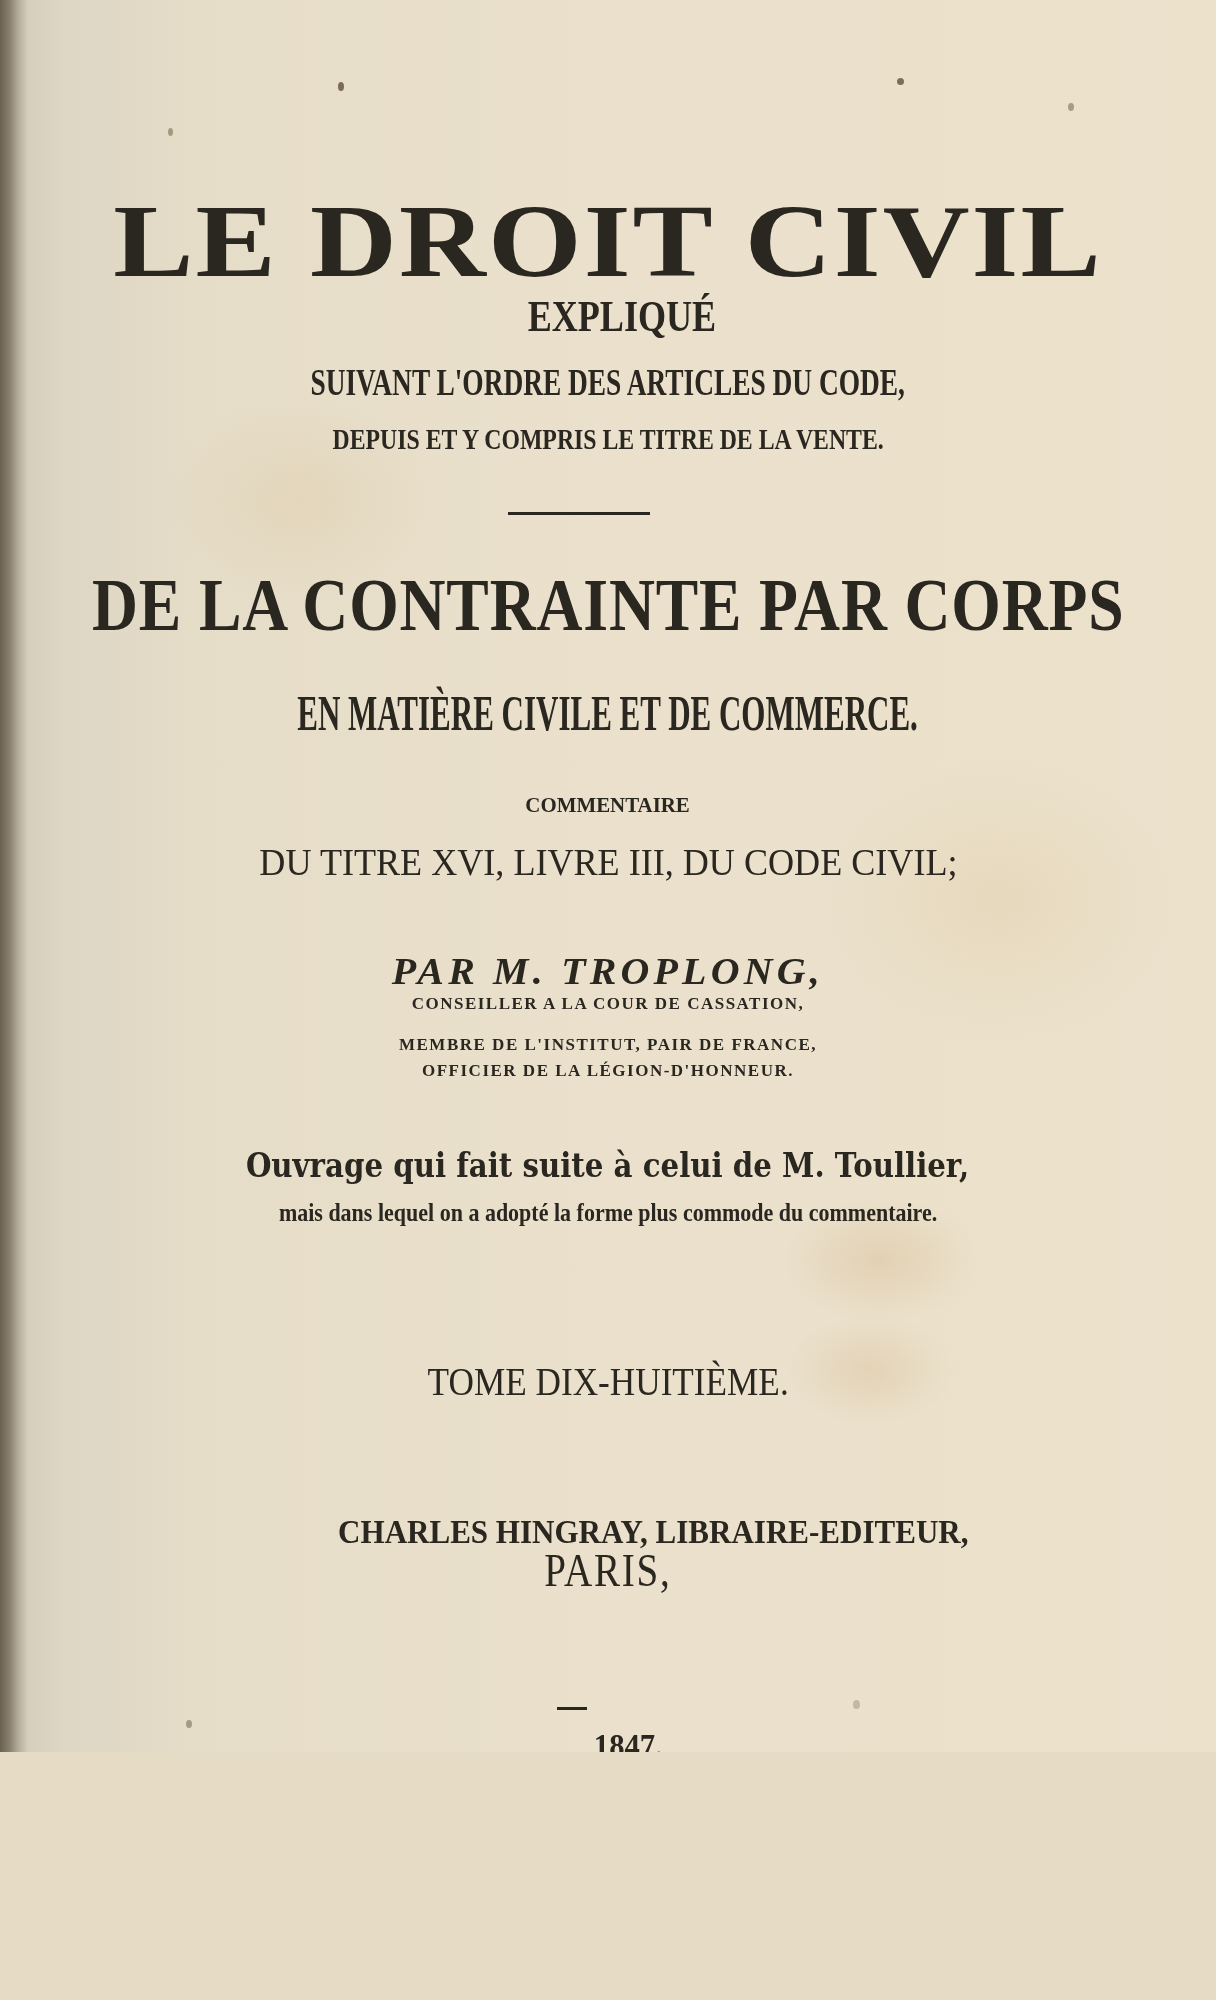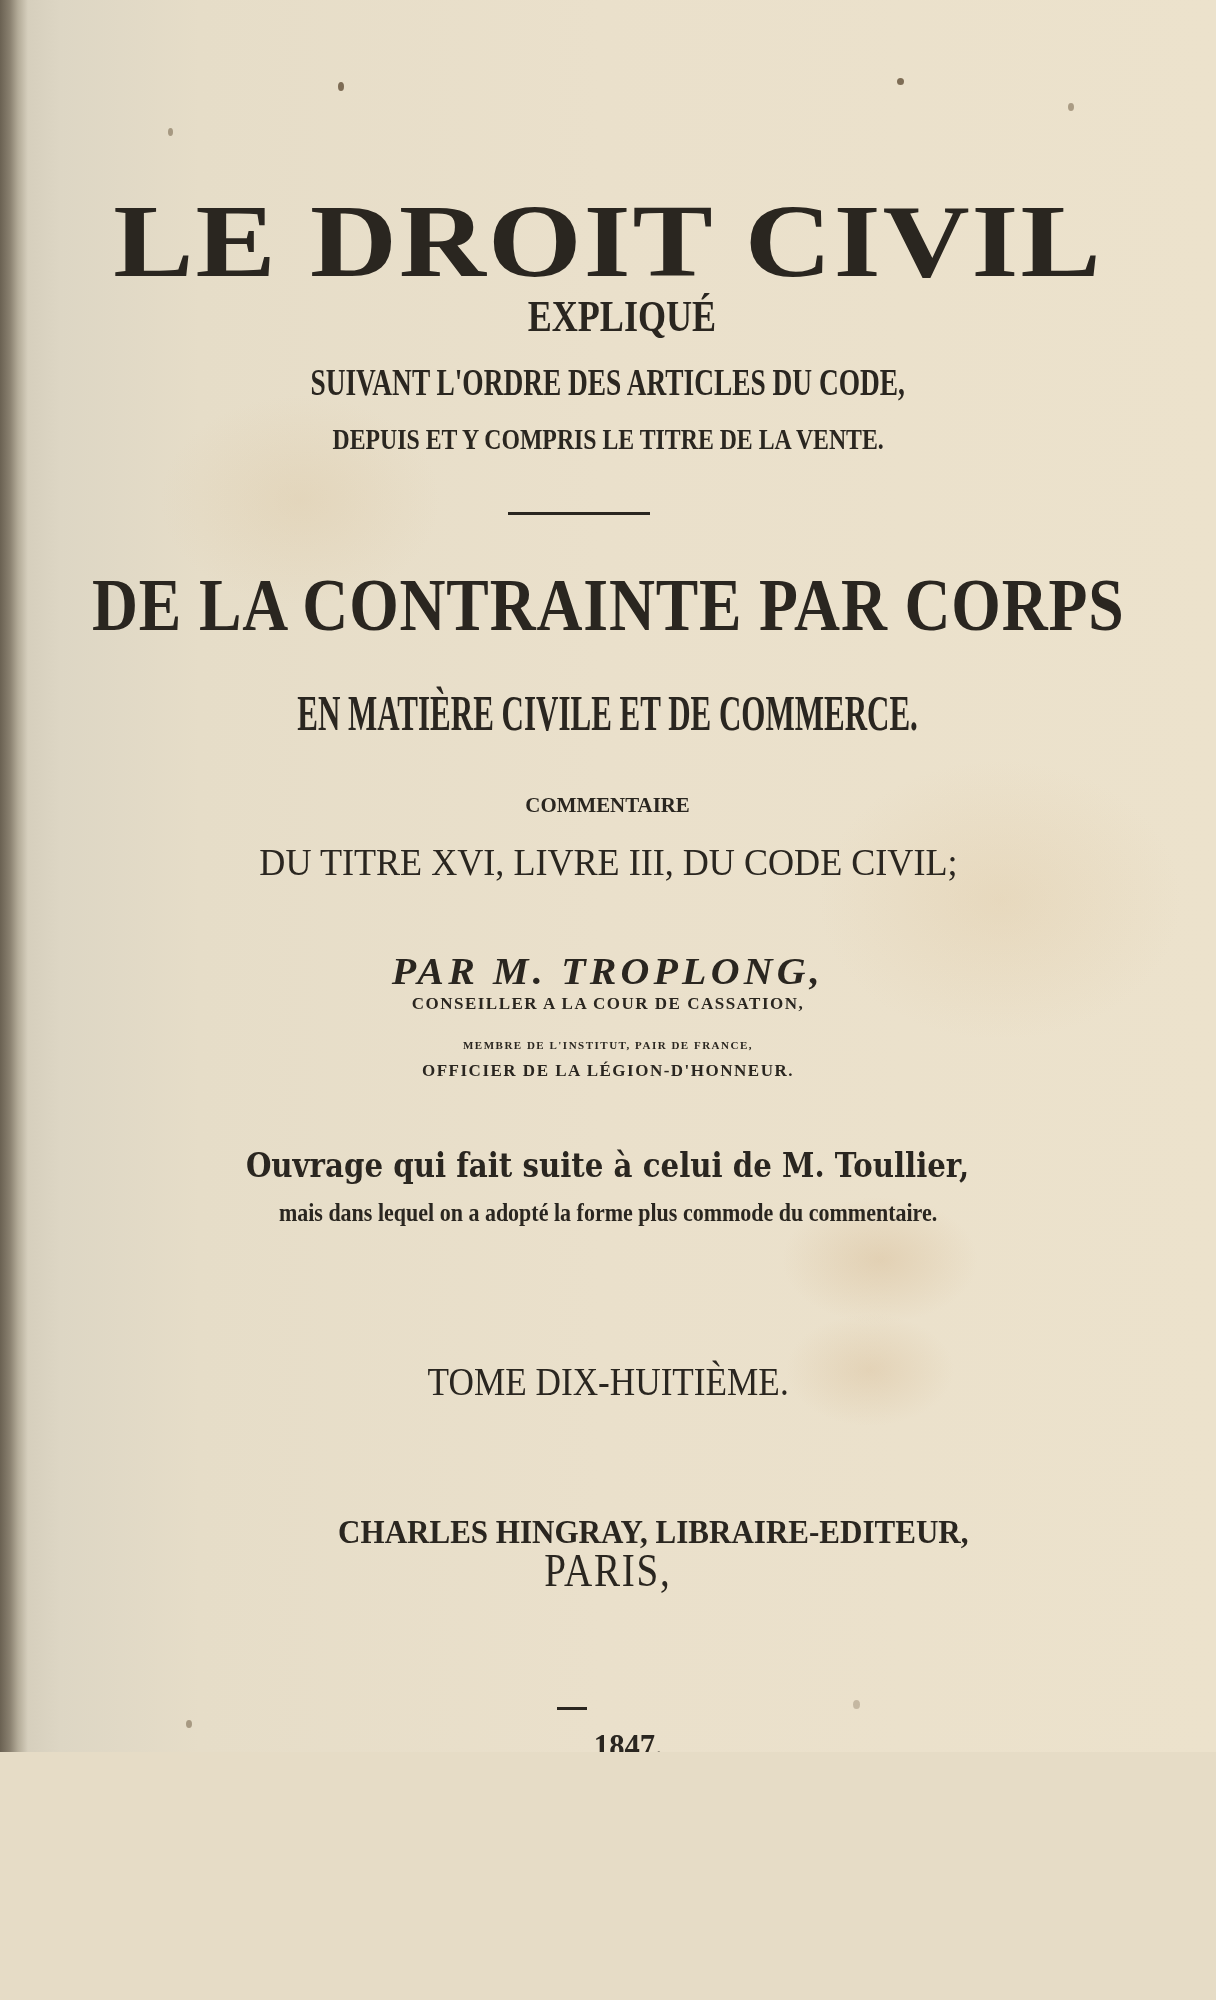--- a/index.html
+++ b/index.html
@@ -74,21 +74,21 @@
   </div>
 
   <div class="line libserif" style="top:952px;">
     <span style="font-size:38px;font-weight:bold;font-style:italic;letter-spacing:4px;transform:scaleX(1.05);">PAR M. TROPLONG,</span>
   </div>
 
   <div class="line libserif" style="top:995px;">
     <span style="font-size:17px;font-weight:bold;letter-spacing:1.5px;">CONSEILLER A LA COUR DE CASSATION,</span>
   </div>
   <div class="line libserif" style="top:1036px;">
-    <span style="font-size:11px;font-weight:bold;letter-spacing:1.5px;">MEMBRE DE L'INSTITUT, PAIR DE FRANCE,</span>
+    <span style="font-size:17px;font-weight:bold;letter-spacing:1.5px;">MEMBRE DE L'INSTITUT, PAIR DE FRANCE,</span>
   </div>
   <div class="line serif" style="top:1148px;">
     <span style="font-size:34px;font-weight:bold;transform:scaleX(0.86);">Ouvrage qui fait suite à celui de M. Toullier,</span>
   </div>
 
   <div class="line libserif" style="top:1062px;">
     <span style="font-size:17px;font-weight:bold;letter-spacing:1.5px;">OFFICIER DE LA LÉGION-D'HONNEUR.</span>
   </div>
 
   <div class="line libserif" style="top:1200px;">

